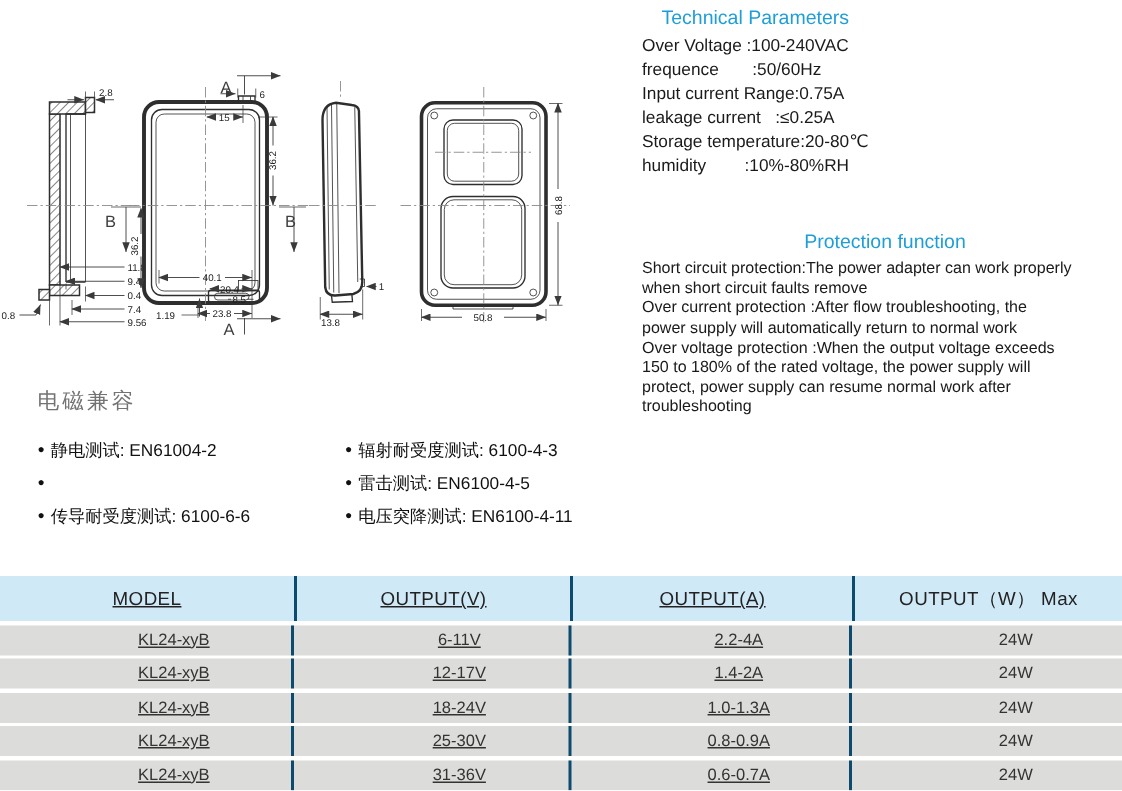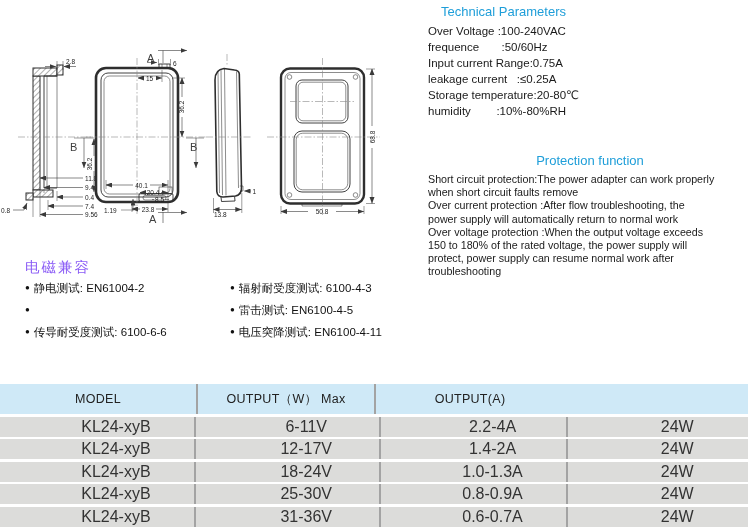--- a/index.html
+++ b/index.html
@@ -12,34 +12,34 @@
   
   .tech{position:absolute;left:428px;top:4px;}
   .tech-lines div{white-space:pre;font-size:11.5px;line-height:15.9px;color:#1a1a1a;}
 
   
   .prot{position:absolute;left:428px;top:153px;width:324px;}
   .prot-lines div{font-size:10.7px;line-height:13.2px;color:#1a1a1a;}
 
   
   .emc{position:absolute;left:25px;top:258px;}
-  .emc-title{font-size:14.5px;color:#8b5cf6;font-weight:500;letter-spacing:2px;margin:0 0 0 0;}
+  .emc-title{font-size:14.5px;color:#737373;font-weight:500;letter-spacing:2px;margin:0 0 12px 0;}
   .emc-grid{display:grid;grid-template-rows:repeat(3,22px);grid-template-columns:205px auto;
             grid-auto-flow:column;font-size:11.5px;color:#111;}
   .emc-item{display:flex;align-items:center;}
   .emc-bullet{font-size:8px;margin-right:4px;line-height:1;}
 
   
   .spec-table{position:absolute;left:0;top:384px;width:748px;}
   .t-head{display:flex;height:30px;background:#cfe9f7;}
   .t-row{display:flex;height:20px;background:#dcdcda;margin-top:2.5px;}
   .t-cell{display:flex;align-items:center;justify-content:center;box-sizing:border-box;}
-  .t-cell:not(:last-child){border-right:2px solid #a3a3a3;}
+  .t-cell:not(:last-child){border-right:2px solid #0c4a6e;text-decoration:underline;}
   .t-head .t-cell{font-size:12.5px;color:#222;letter-spacing:.3px;}
-  .t-row .t-cell{font-size:16px;color:#333;margin-left:38px;}
+  .t-row .t-cell{font-size:11px;color:#333;margin-left:38px;}
   .c1{width:198px;}.c2{width:184px;}.c3{width:188px;}.c4{width:178px;}
 
   
   .drawings{position:absolute;left:0;top:40px;}
   .oln{fill:none;stroke:#2e2e2e;}
   .thick{stroke-width:2.6px;}
   .med{stroke-width:1.6px;}
   .thin{stroke-width:0.9px;}
   .xthin{stroke-width:0.55px;}
   .cl{fill:none;stroke:#8a8a8a;stroke-width:0.6px;stroke-dasharray:7 2 1.5 2;}
@@ -250,22 +250,23 @@
       <div class="emc-item">
         <span class="emc-bullet">●</span>
         <span>电压突降测试: EN6100-4-11</span>
       </div>
     </div>
   </section>
 
   <div class="spec-table">
     <div class="t-head">
       <div class="t-cell c1">MODEL</div>
+      <div class="t-cell c2">OUTPUT(V)</div>
+      <div class="t-cell c3">OUTPUT(A)</div>
       <div class="t-cell c4">OUTPUT（W） Max</div>
-      <div class="t-cell c3">OUTPUT(A)</div>
     </div>
     <div class="t-row">
       <div class="t-cell c1">KL24-xyB</div>
       <div class="t-cell c2">6-11V</div>
       <div class="t-cell c3">2.2-4A</div>
       <div class="t-cell c4">24W</div>
     </div>
     <div class="t-row">
       <div class="t-cell c1">KL24-xyB</div>
       <div class="t-cell c2">12-17V</div>

